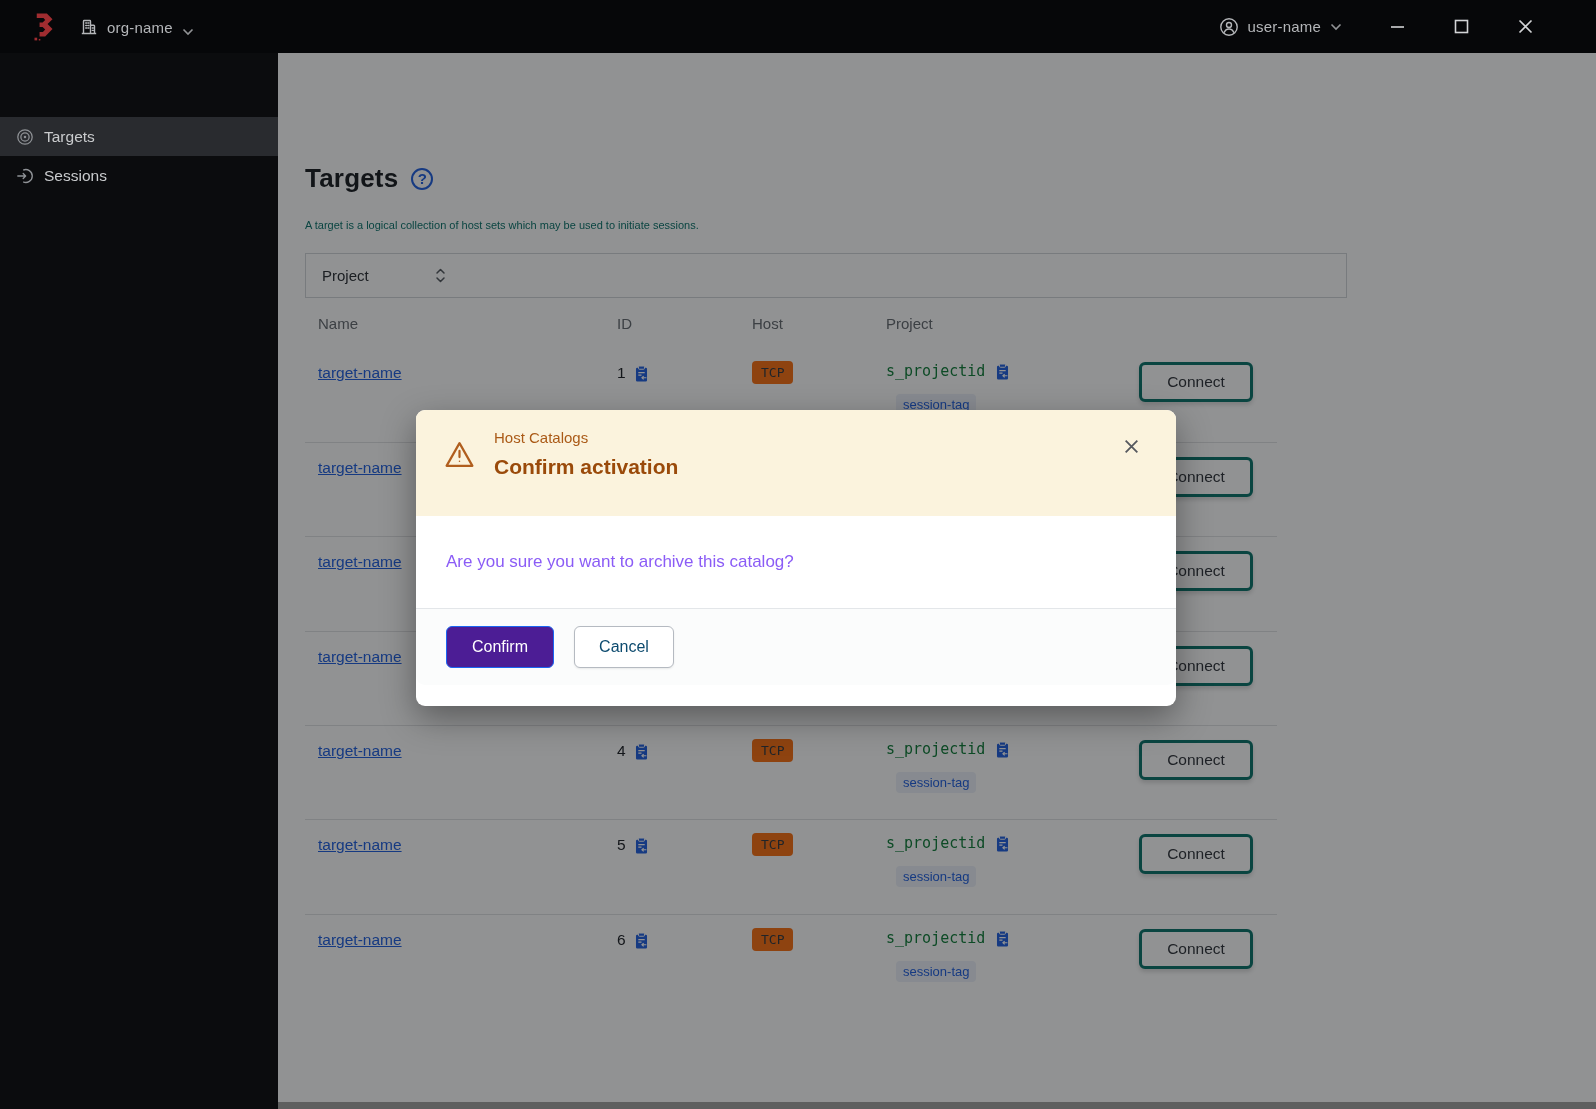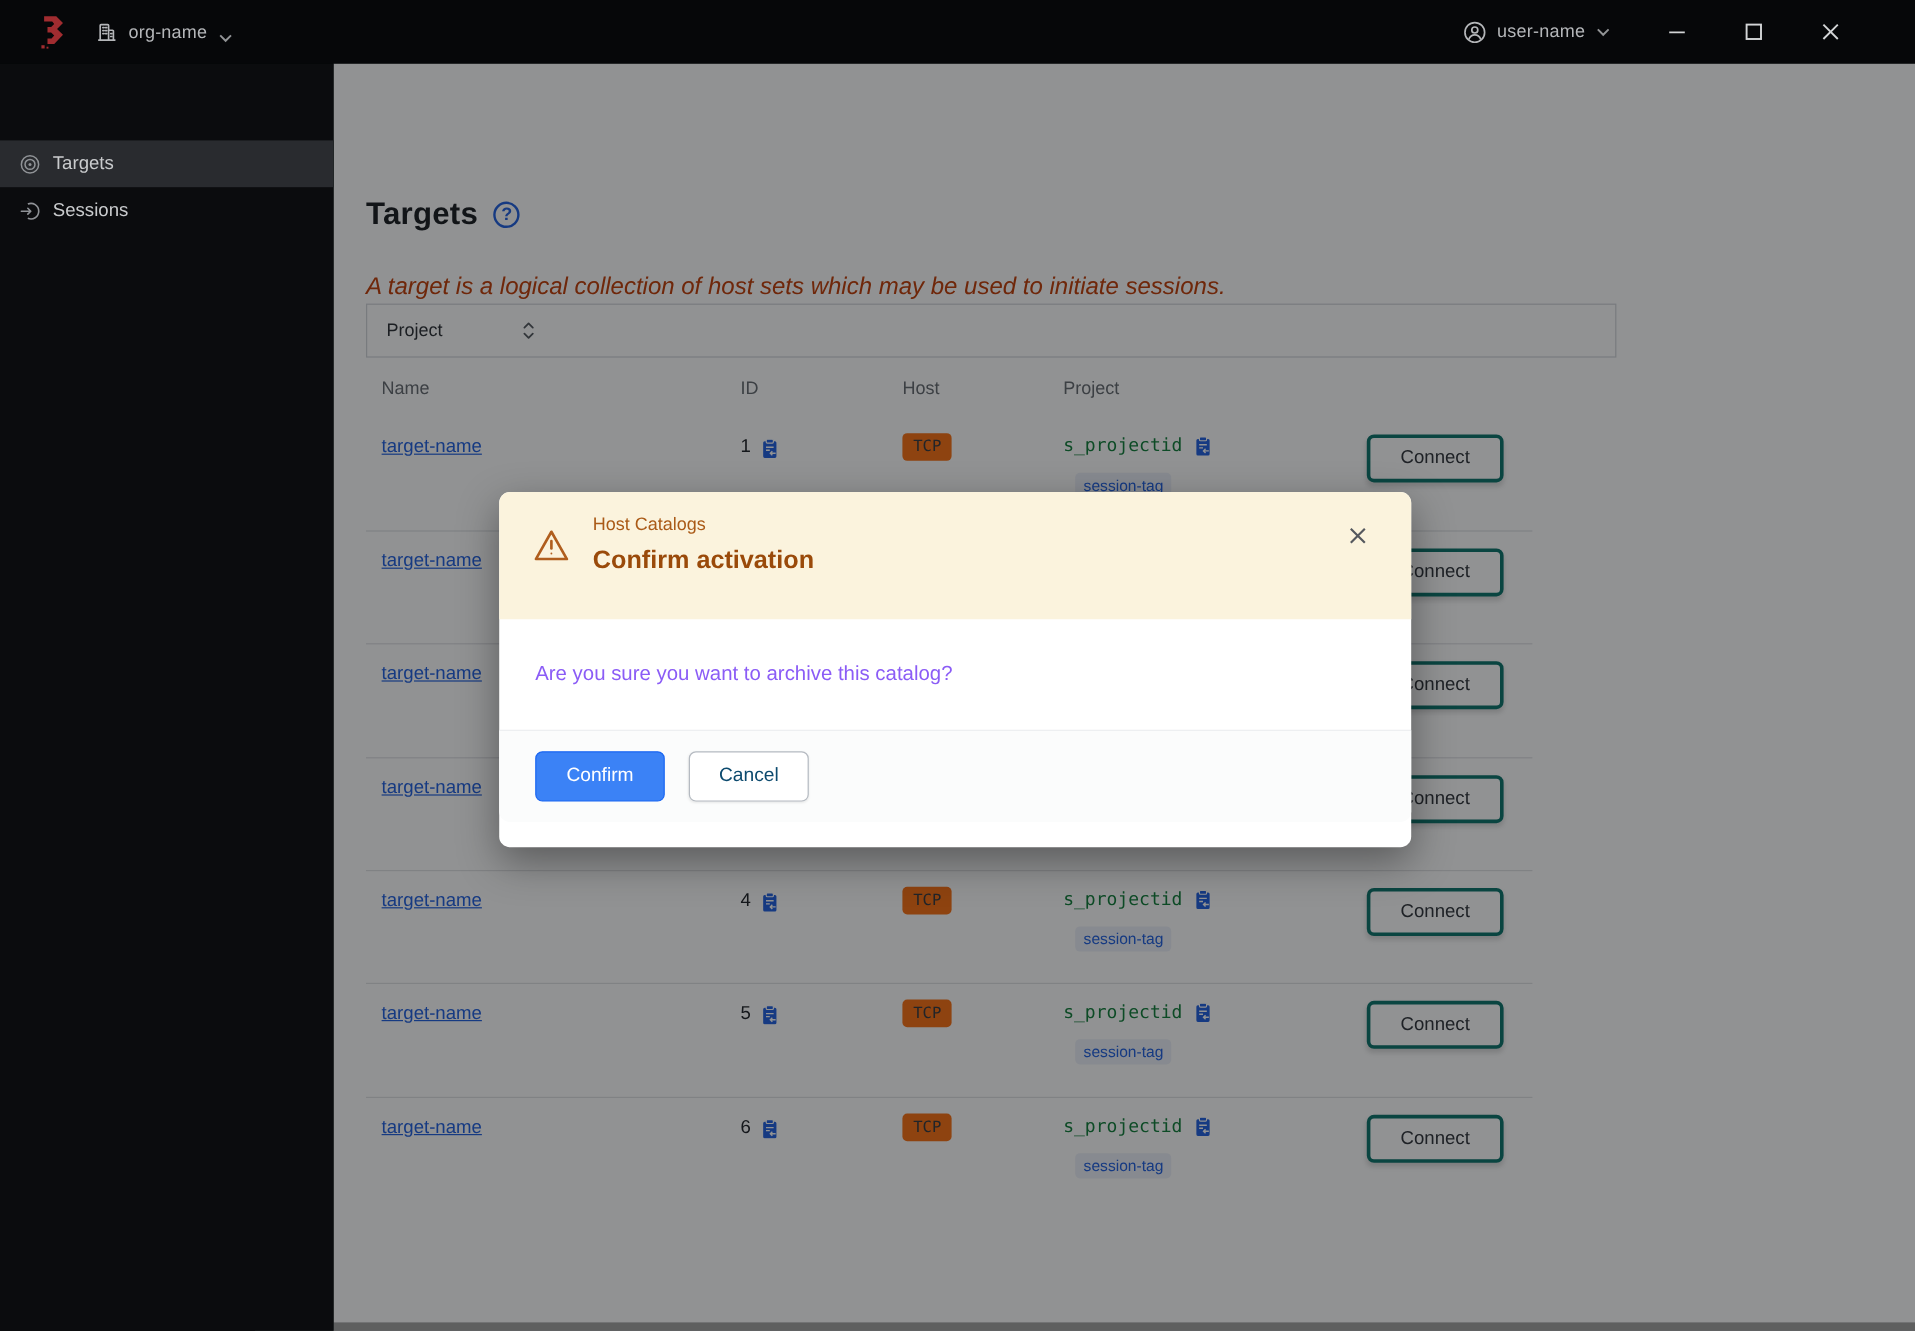--- a/index.html
+++ b/index.html
@@ -27,21 +27,21 @@
   .nav-item .nav-icon{width:18px;height:18px;color:#8f9296;}
   .nav-item span.lbl{color:#c9cbcd;font-size:15.5px;margin-left:10px;}
 
   
   .content{position:absolute;left:278px;top:53px;width:1318px;height:1056px;background:#ffffff;z-index:1;}
   .title-row{position:absolute;left:27px;top:110px;display:flex;align-items:center;}
   .page-title{font-size:26px;font-weight:bold;color:#1d2025;letter-spacing:.2px;}
   .help{width:22px;height:22px;border:2px solid #2563e0;border-radius:50%;color:#2563e0;
         font-size:15px;font-weight:bold;display:flex;align-items:center;justify-content:center;
         margin-left:13px;background:none;padding:0;cursor:default;}
-  .page-desc{position:absolute;left:27px;top:155px;font-size:20px;color:#c2410c;font-style:italic;}
+  .page-desc{position:absolute;left:27px;top:155px;font-size:11px;color:#0f766e;}
 
   .filter-bar{position:absolute;left:27px;top:147px;width:1042px;height:45px;border:1px solid #d3d6da;
               box-sizing:border-box;display:flex;align-items:center;cursor:default;}
   .filter-bar .flabel{font-size:15px;color:#2f3338;margin-left:16px;}
   .filter-bar .sort{margin-left:66px;color:#565b61;line-height:0;}
 
   .thead{position:absolute;left:27px;top:147px;width:1000px;height:36px;}
   .thead span{position:absolute;top:8px;font-size:15px;color:#686d73;}
 
   .t-row{position:absolute;left:27px;width:972px;height:94px;box-sizing:border-box;}
@@ -70,21 +70,21 @@
   .warn-icon{position:absolute;left:28px;top:30px;color:#b05e1e;}
   .mh-text{position:absolute;left:78px;top:19px;}
   .mh-eyebrow{font-size:15px;color:#aa5a17;}
   .mh-title{font-size:21px;font-weight:bold;color:#9a4a0a;margin-top:9px;}
   .modal-close{position:absolute;right:32px;top:24px;background:none;border:none;padding:4px;color:#55585e;cursor:pointer;line-height:0;}
   .modal-body{height:92px;display:flex;align-items:center;}
   .modal-body p{margin:0 0 0 30px;font-size:17px;color:#8b5cf6;}
   .modal-footer{height:77px;background:#fbfcfc;border-top:1px solid #e3e6e9;border-radius:0 0 9px 9px;
                 display:flex;align-items:center;padding-left:30px;box-sizing:border-box;}
   .btn{height:42px;border-radius:6px;font-size:16px;font-family:"Liberation Sans", sans-serif;cursor:pointer;}
-  .btn-primary{width:108px;background:#3b82f6;border:1px solid #1a66f2;color:#ffffff;margin-right:20px;}
+  .btn-primary{width:108px;background:#4c1d95;border:1px solid #1a66f2;color:#ffffff;margin-right:20px;}
   .btn-secondary{width:100px;background:#ffffff;border:1px solid #b5bac1;color:#0c4a6e;box-shadow:0 1px 2px rgba(0,0,0,.08);}
 </style>
 </head>
 <body>
 
 <div id="app">
 
   <div class="topbar">
     <div class="topbar-left">
       <svg class="logo" viewBox="0 0 24 26" fill="#a02c30">

